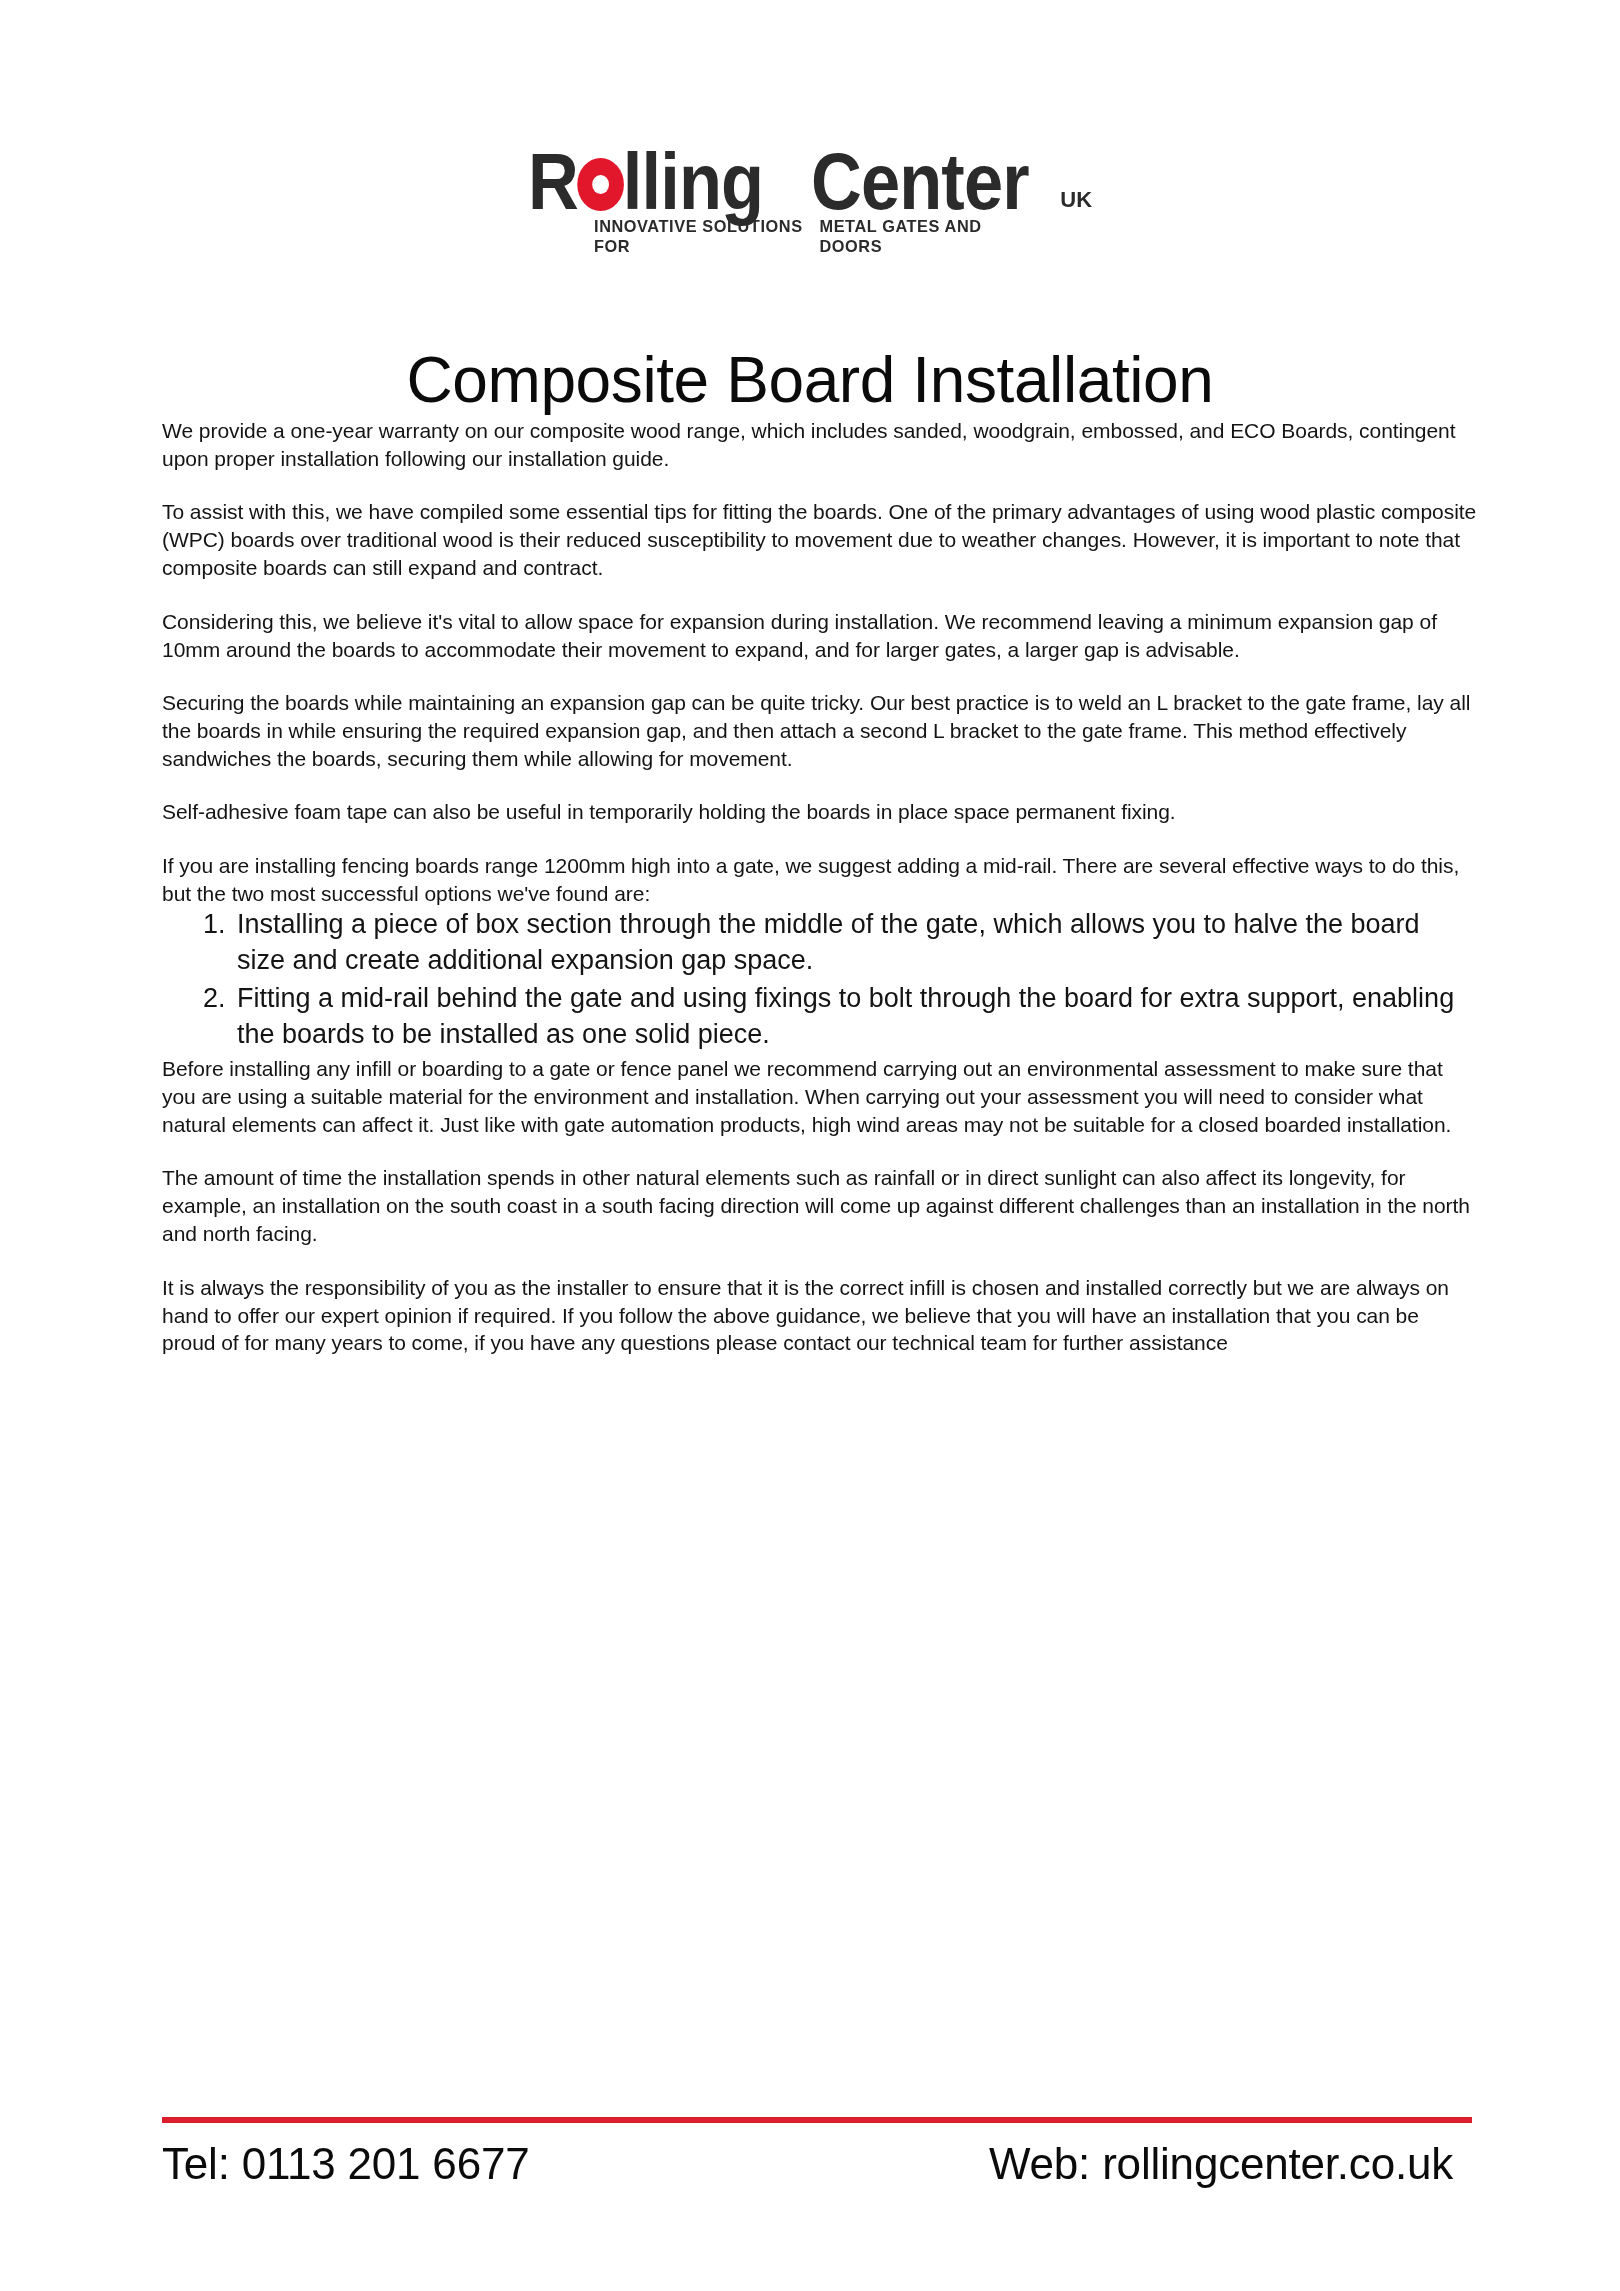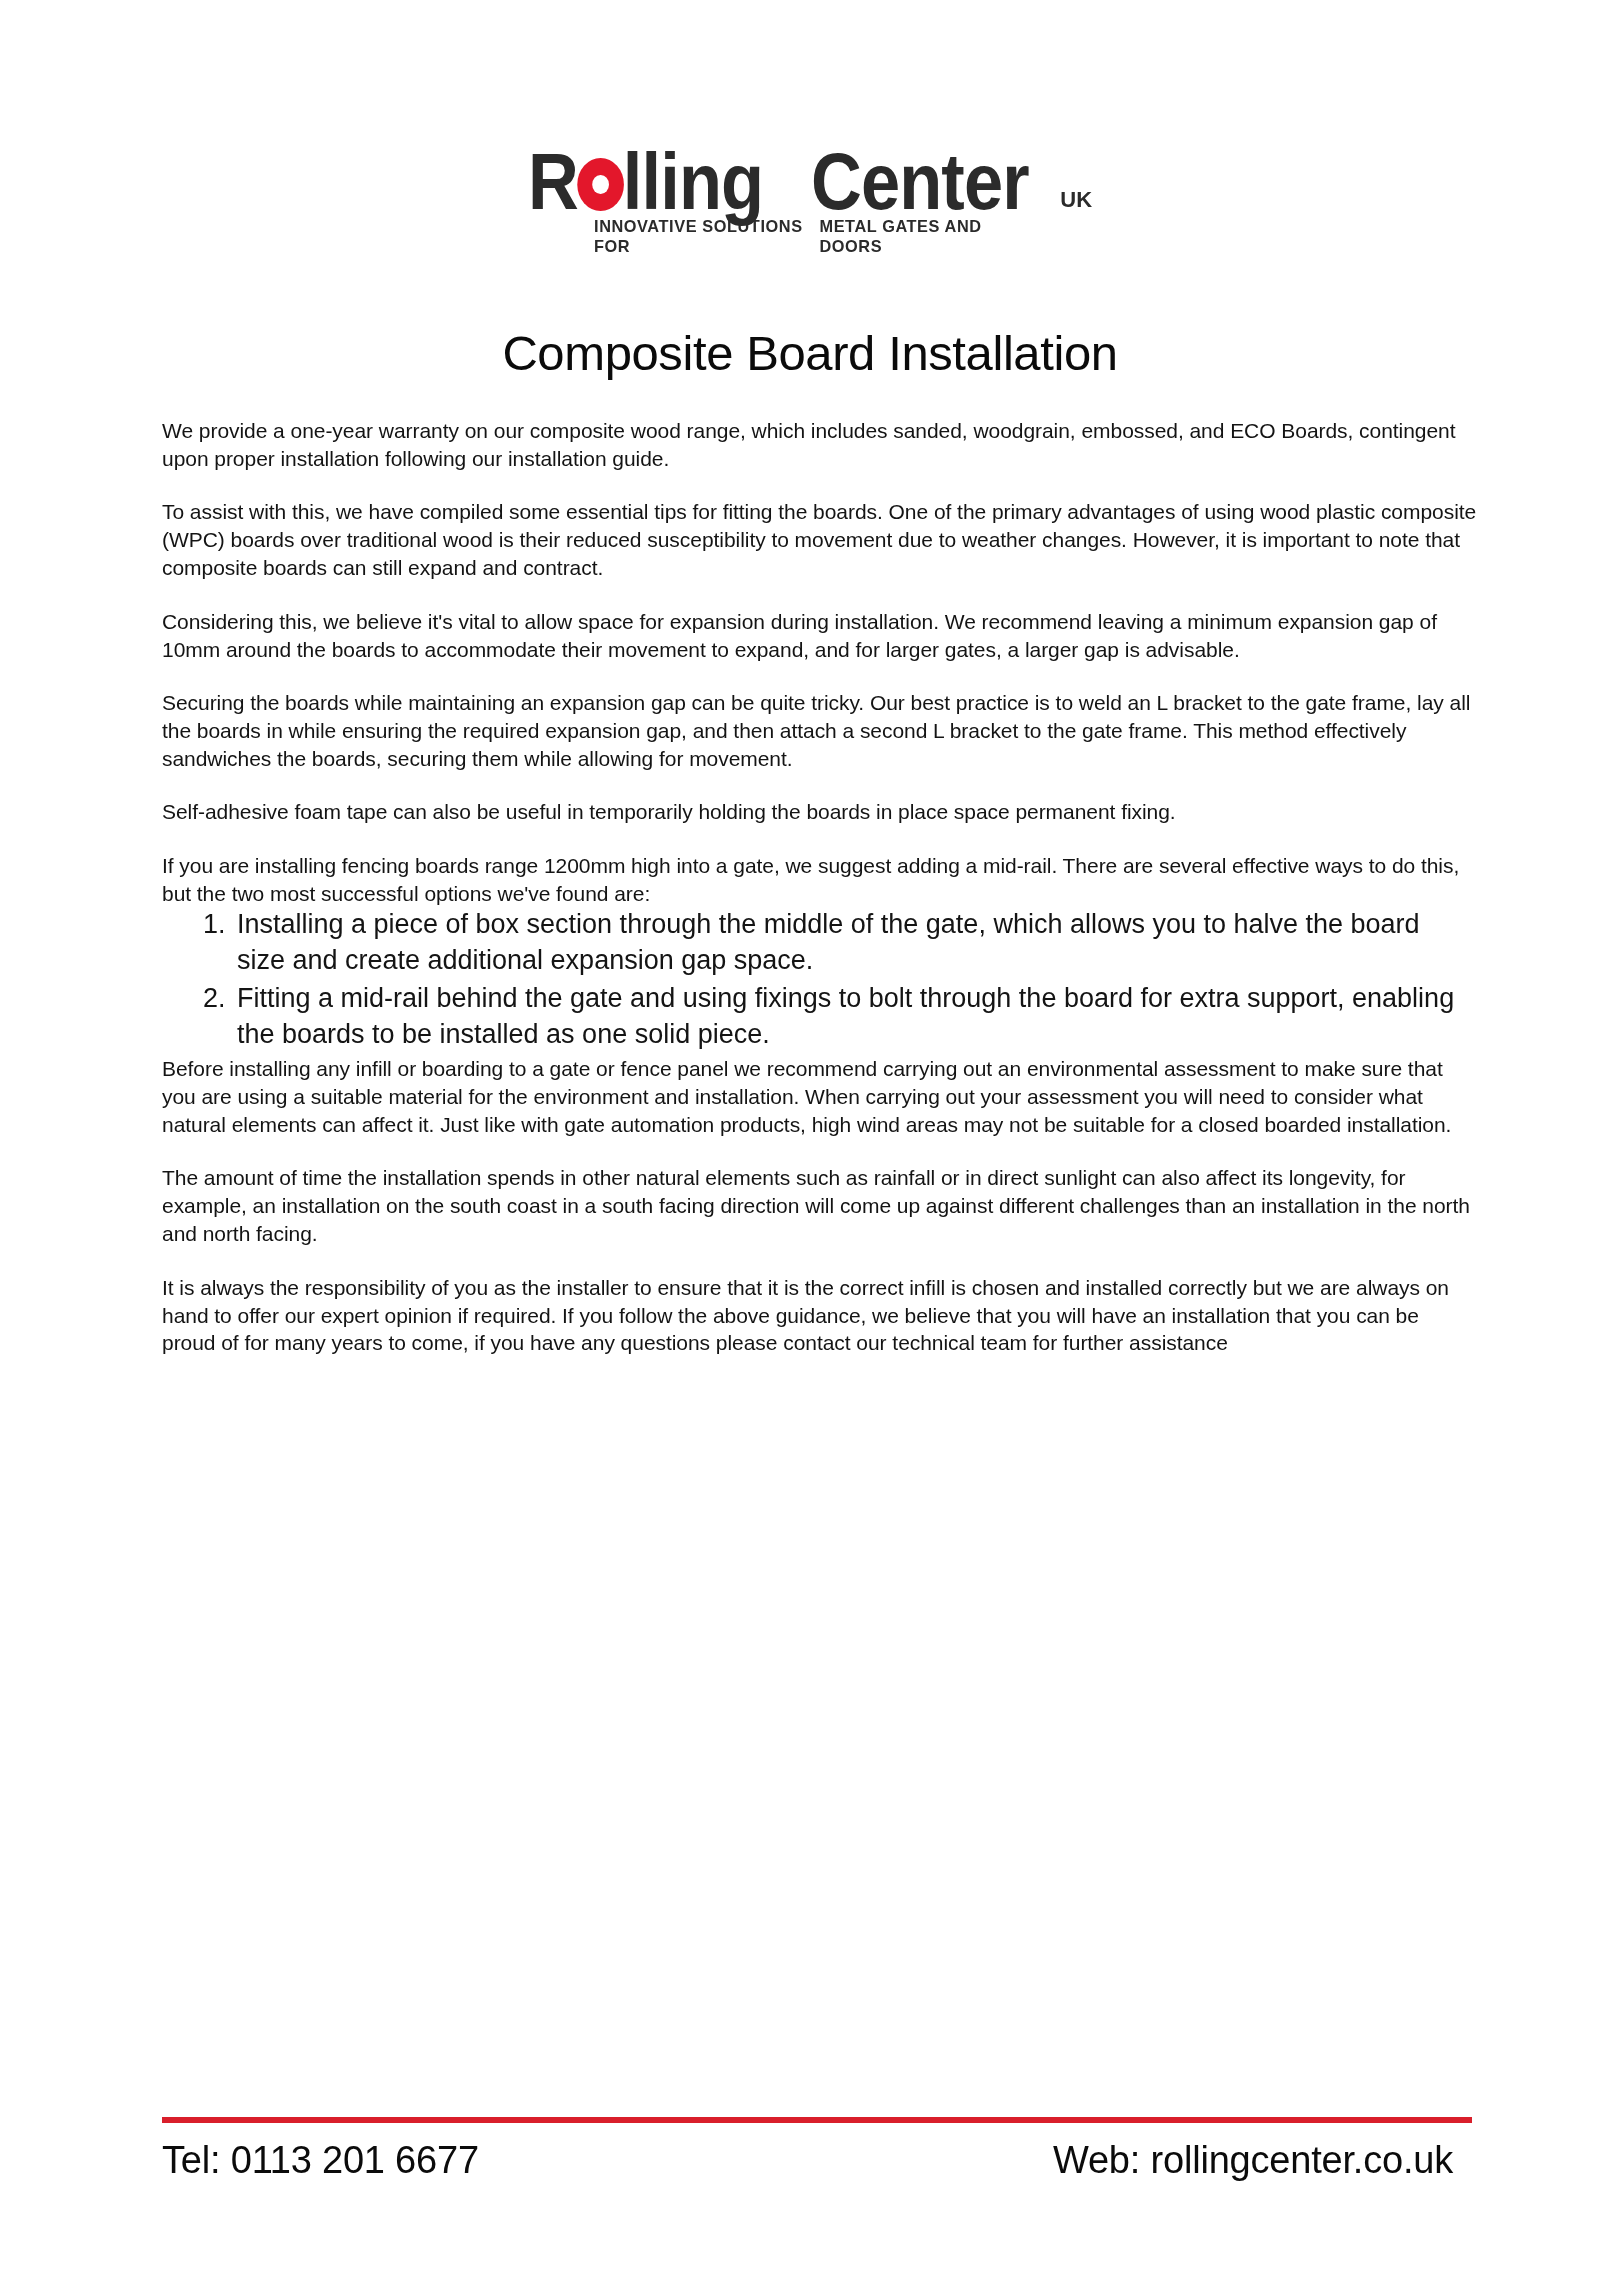--- a/index.html
+++ b/index.html
@@ -87,27 +87,27 @@
     color: #2b2b2b;
     display: flex;
     width: 451px;
     justify-content: space-between;
     transform: scaleX(0.96);
   }
 
   
   .doc-title {
     position: absolute;
-    top: 292px;
+    top: 300px;
     left: 0;
     width: 1620px;
     text-align: center;
     font-family: "Liberation Sans", sans-serif;
     font-weight: 400;
-    font-size: 49px;
+    font-size: 64px;
     letter-spacing: -0.4px;
     color: #0b0b0b;
   }
 
   
   .body-col {
     position: absolute;
     left: 162px;
     top: 417px;
     width: 1315px;
@@ -147,21 +147,21 @@
     background: #D91F2B;
   }
   .footer-row {
     position: absolute;
     left: 162px;
     top: 2139px;
     width: 1310px;
     display: flex;
     justify-content: space-between;
     align-items: baseline;
-    font-size: 38px;
+    font-size: 44px;
     color: #0b0b0b;
     letter-spacing: -0.2px;
   }
   .footer-web { margin-right: 19px; text-align: center; }
 </style>
 </head>
 <body>
 
 <div class="page">
 

